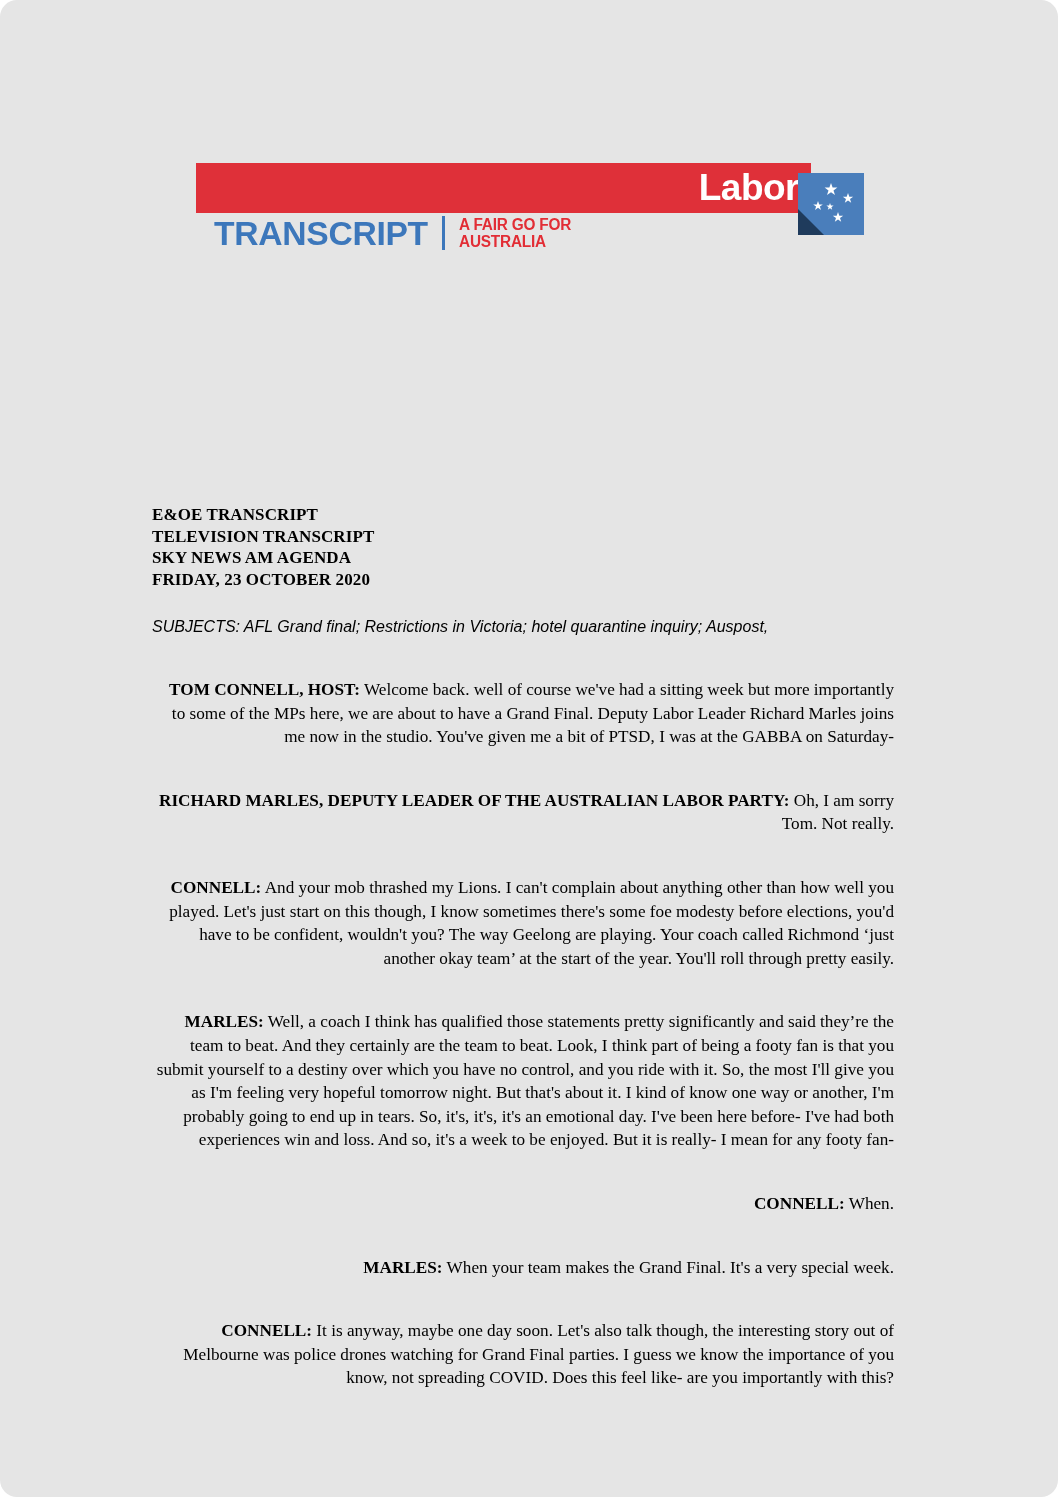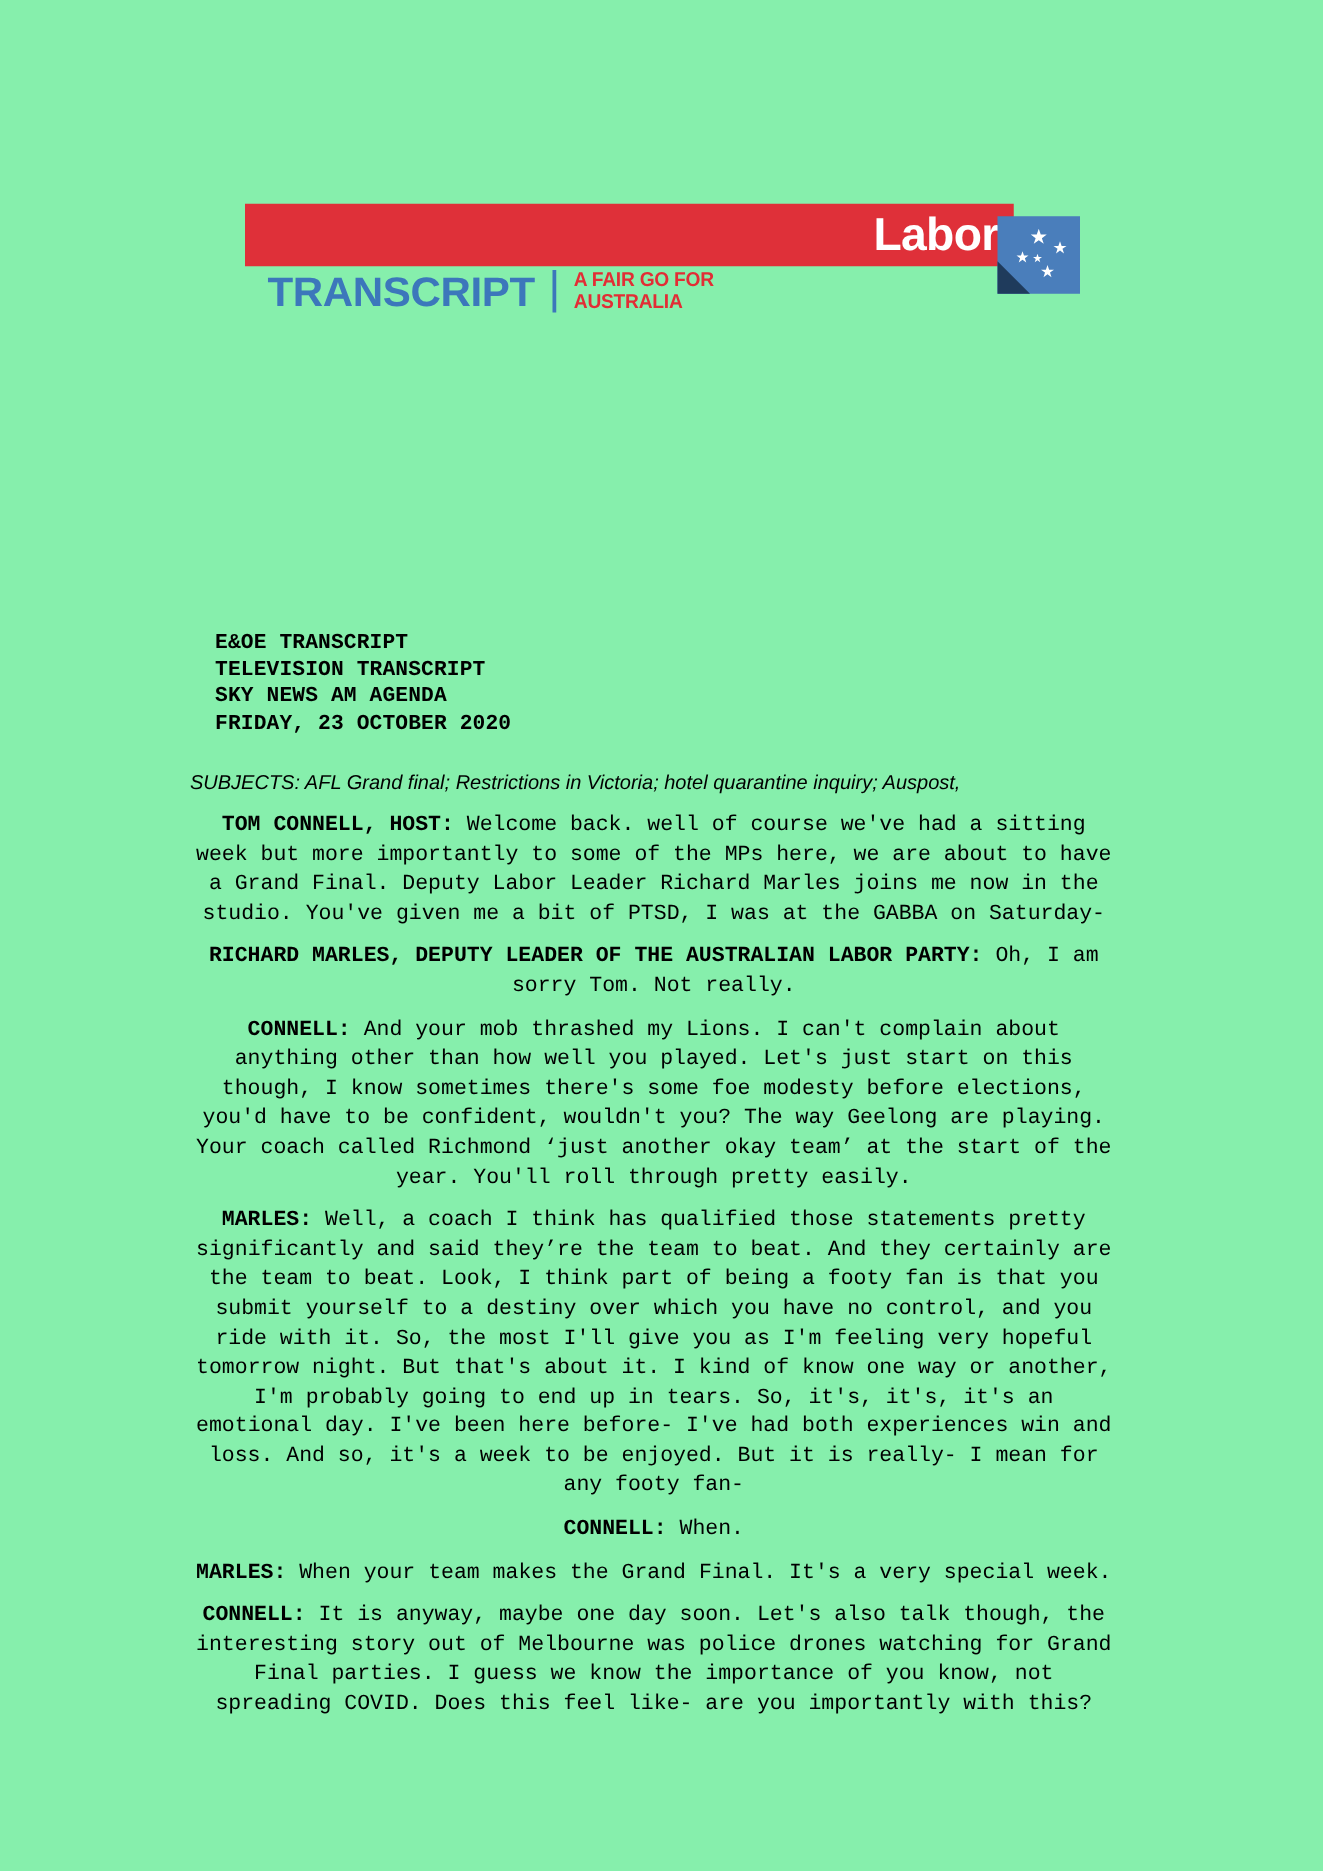--- a/index.html
+++ b/index.html
@@ -12,22 +12,23 @@
     height: 1497px;
     font-family: "Liberation Sans", sans-serif;
     color: #000000;
     -webkit-font-smoothing: antialiased;
   }
 
   .page {
     position: relative;
     width: 1058px;
     height: 1497px;
-    background: #86efac;
+    background: #e5e5e5;
     overflow: hidden;
+    border-radius: 17px;
   }
 
   
   .letterhead {
     position: absolute;
     left: 196px;
     top: 163px;
     width: 672px;
     height: 100px;
   }
@@ -125,41 +126,40 @@
   }
 
   
   .body {
     position: absolute;
     left: 152px;
     top: 504px;
     width: 742px;
   }
   .meta-line {
-    font-family: Liberation Mono, monospace;
+    font-family: Liberation Serif, serif;
     font-weight: bold;
     font-size: 17px;
     line-height: 21.5px;
     letter-spacing: 0.1px;
-    margin-left: 20px;
   }
   .subjects {
     margin-top: 26px;
     font-family: "Liberation Sans", sans-serif;
     font-weight: normal;
     font-style: italic;
     font-size: 16px;
     line-height: 22px;
   }
   .qa {
-    margin-top: 11px;
-    font-family: Liberation Mono, monospace;
+    margin-top: 40px;
+    font-family: Liberation Serif, serif;
     font-size: 17.2px;
     line-height: 23.6px;
-    text-align: center;
+    text-align: right;
   }
   .qa .spk {
     font-weight: bold;
   }
 </style>
 </head>
 <body>
 
 <div class="page">
 

